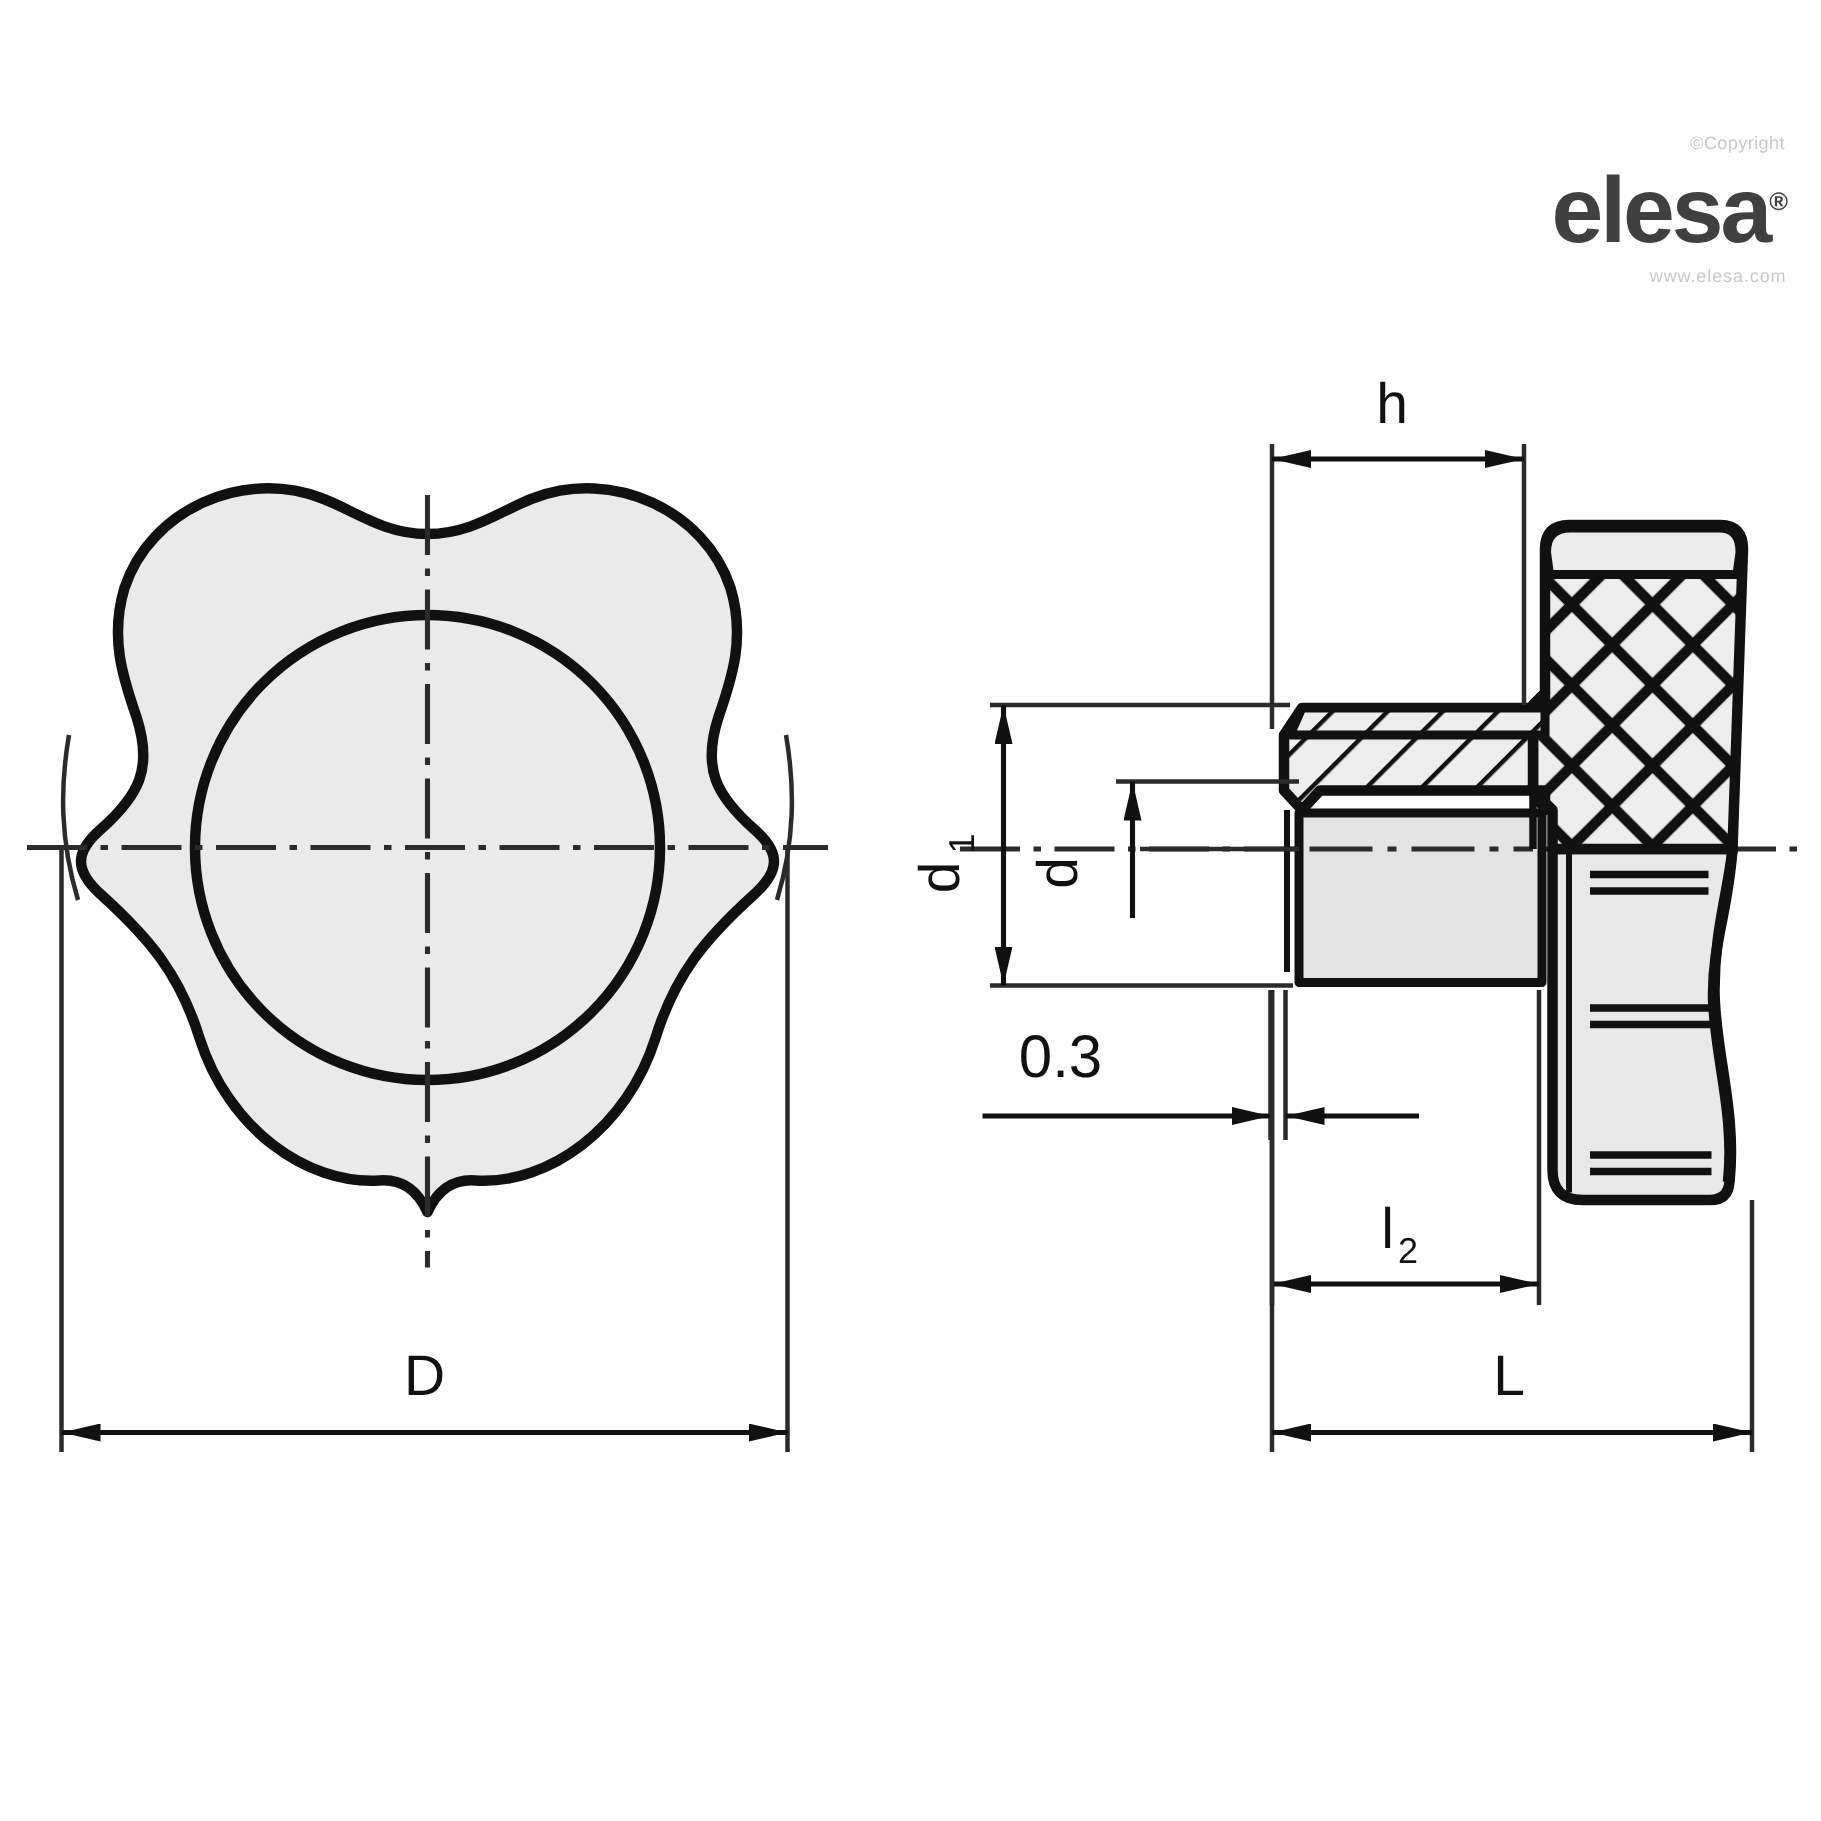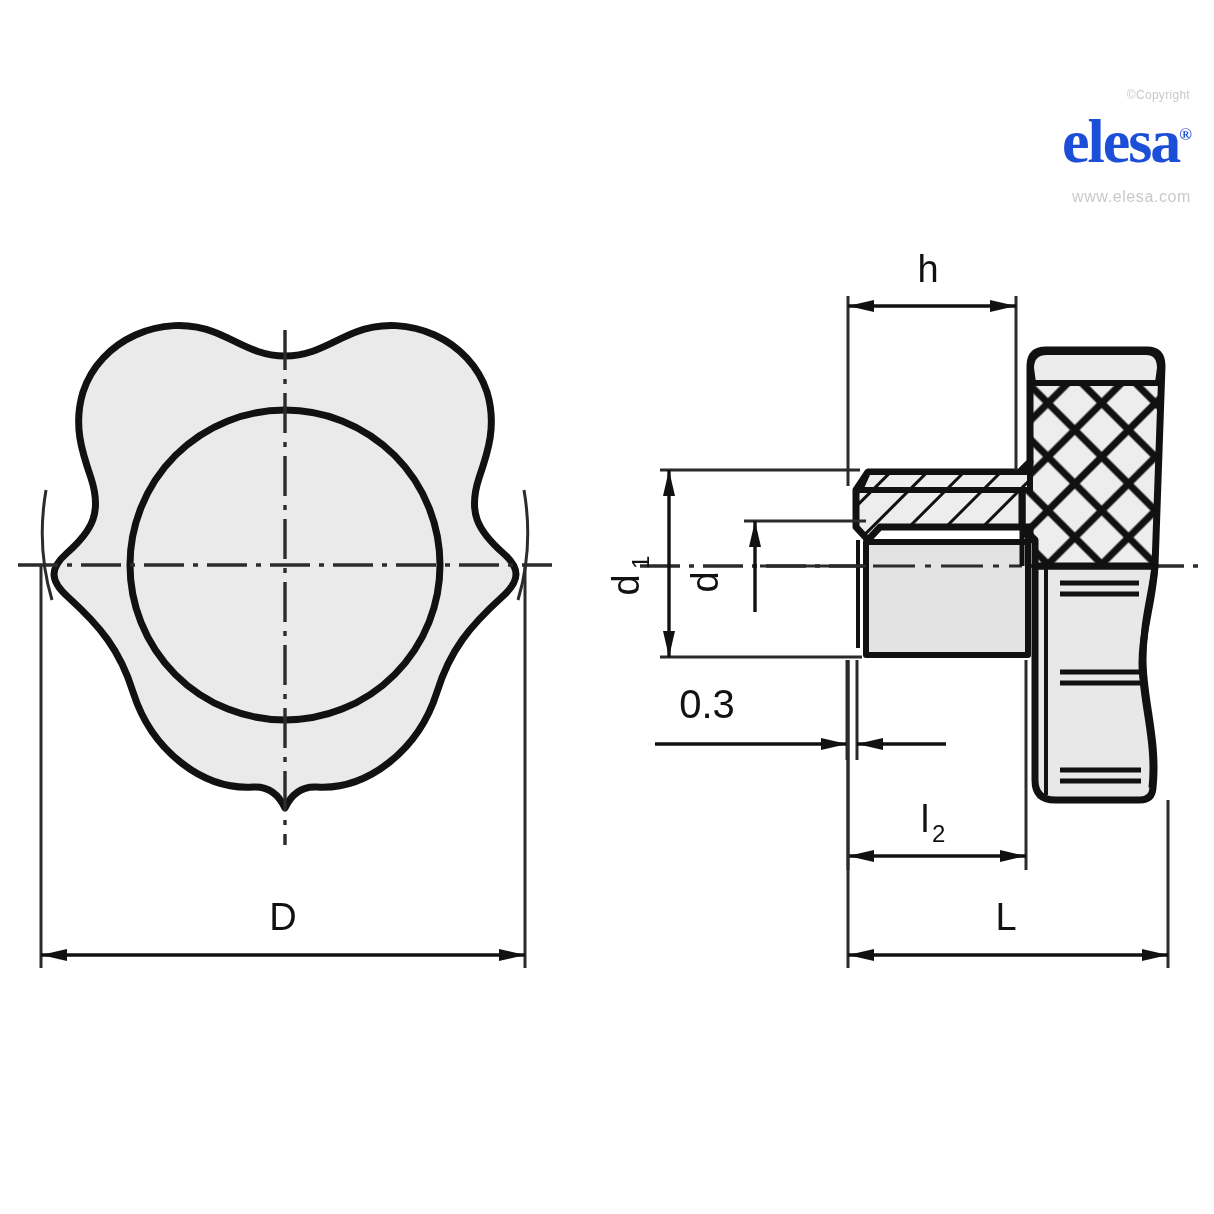--- a/index.html
+++ b/index.html
@@ -12,28 +12,28 @@
   }
   #stage{position:relative;width:1214px;height:1214px;background:#fff;}
   #stage svg{position:absolute;left:0;top:0;}
   .brandwrap{position:absolute;right:20px;top:88px;text-align:right;user-select:none;}
   .copy{
     color:#c9c9c9;font-size:12px;letter-spacing:.3px;
     font-family:"Liberation Sans", sans-serif;
     margin:0 4px 2px 0;
   }
   .logo{
-    color:#1d4ed8;
-    font-family:Liberation Serif, serif;
+    color:#404040;
+    font-family:Liberation Sans, sans-serif;
     font-weight:bold;font-size:62px;line-height:62px;
-    letter-spacing:-2px;margin:0 2px 12px 0;position:relative;display:inline-block;
+    letter-spacing:-2px;margin:0 2px 0 0;position:relative;display:inline-block;
   }
   .logo .reg{font-size:17px;vertical-align:super;letter-spacing:0;font-weight:bold;}
   .site{
-    color:#c9c9c9;font-size:16px;letter-spacing:.6px;margin:4px 3px 0 0;
+    color:#c9c9c9;font-size:12px;letter-spacing:.6px;margin:4px 3px 0 0;
     font-family:"Liberation Sans", sans-serif;
   }
   .dimtext{
     font-family:"Liberation Sans", sans-serif;
     font-size:38px;fill:#111;
   }
   .dimtext.small{font-size:24px;}
   .dimtext.val{font-size:40px;}
 </style>
 </head>

